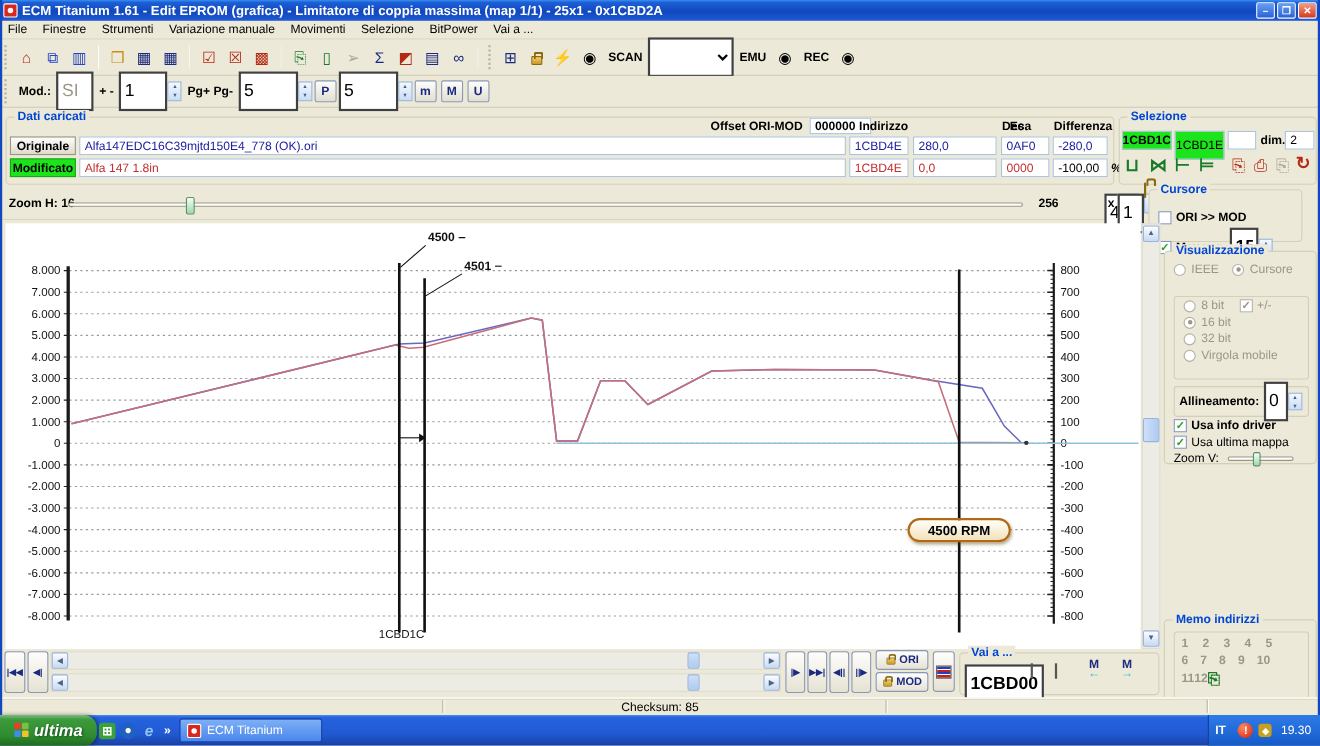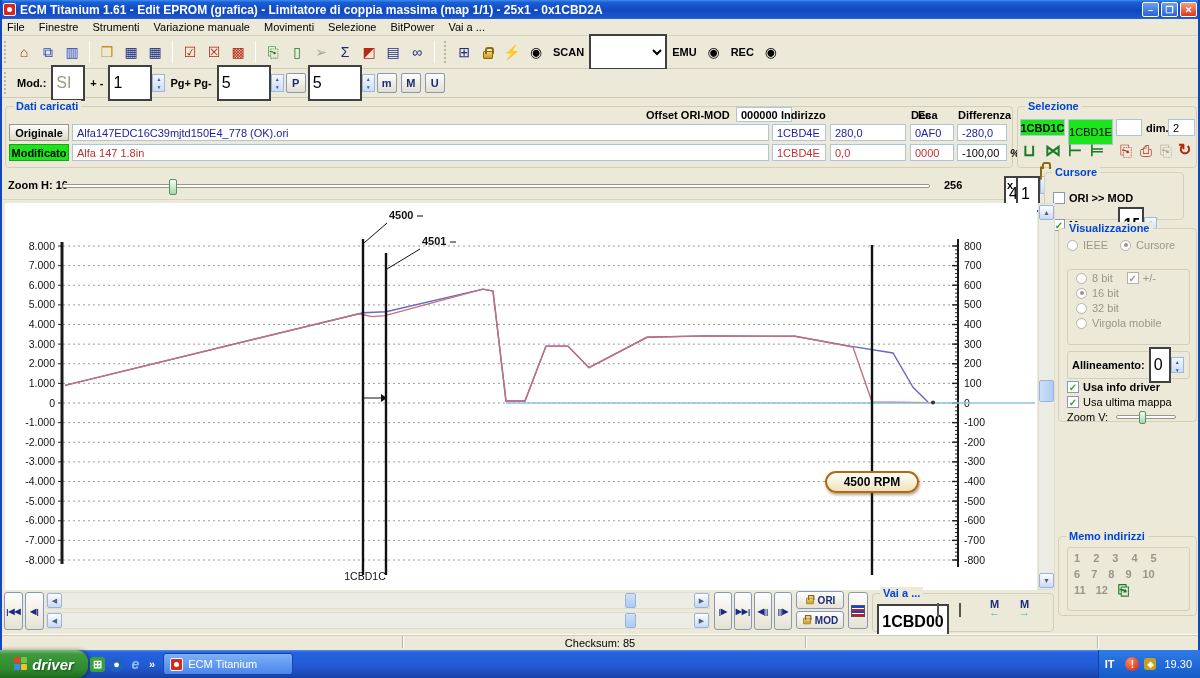--- a/index.html
+++ b/index.html
@@ -528,38 +528,38 @@
     <span style="font-weight:normal">Usa ultima mappa</span>
   </div>
   <div class="vrow">
     <span style="font-weight:normal">Zoom V:</span>
     <div class="slider-track" style="width:60px;margin-left:8px">
       <span class="slider-thumb" style="left:22px;width:7px;height:13px;top:-5px"></span>
     </div>
   </div>
 </div>
 
-<div class="panel" style="left:1058px;top:536px;width:139px;height:80px">
+<div class="panel" style="left:1058px;top:563px;width:139px;height:80px">
   <span class="ptitle">Memo indirizzi</span>
   <div class="abs" style="left:8px;top:10px;width:123px;height:64px;border:1px solid #D3CFB9;border-radius:3px;padding:4px 6px;color:#9B9788;font-weight:bold">
     <div style="display:flex;gap:13px;margin-bottom:4px">
       <span>1</span>
         <span>2</span>
         <span>3</span>
         <span>4</span>
         <span>5</span>
     </div>
     <div style="display:flex;gap:11px;margin-bottom:3px">
       <span>6</span>
         <span>7</span>
         <span>8</span>
         <span>9</span>
         <span>10</span>
     </div>
-    <div style="display:flex;gap:10px;align-items:center">
+    <div style="display:flex;align-items:center">
       <span>11</span>
         <span>12</span>
       <span class="ticon c-green" style="font-size:14px">⎘</span>
     </div>
   </div>
 </div>
 
 <div class="abs" style="left:0;top:590px;width:1058px;height:44px">
   <span class="navbtn" style="left:4px;top:2px;width:19px;height:38px">|◀◀</span>
   <span class="navbtn" style="left:25px;top:2px;width:19px;height:38px">◀|</span>
@@ -612,21 +612,21 @@
 <span class="ssep" style="left:1097px"></span>
 
 <div id="taskbar" class="abs">
   <div id="startbtn">
     <span class="winflag">
         <i style="background:#E8402A"></i>
         <i style="background:#7AC043"></i>
         <i style="background:#3C8CE8"></i>
         <i style="background:#F0C030"></i>
       </span>
-    <span>driver</span>
+    <span>ultima</span>
   </div>
   <span class="qicon" style="background:#3AA13A">⊞</span>
   <span class="qicon" style="background:#2060C0;border-radius:50%">●</span>
   <span class="qicon" style="background:transparent;color:#8EC6F0;font-style:italic;font-size:14px">e</span>
   <span style="color:#fff;font-weight:bold;margin:0 4px">»</span>
   <div class="taskbtn active" style="width:130px">
     <span class="appicon" style="margin-right:5px"></span>
     <span>ECM Titanium</span>
   </div>
   <div id="tray">

